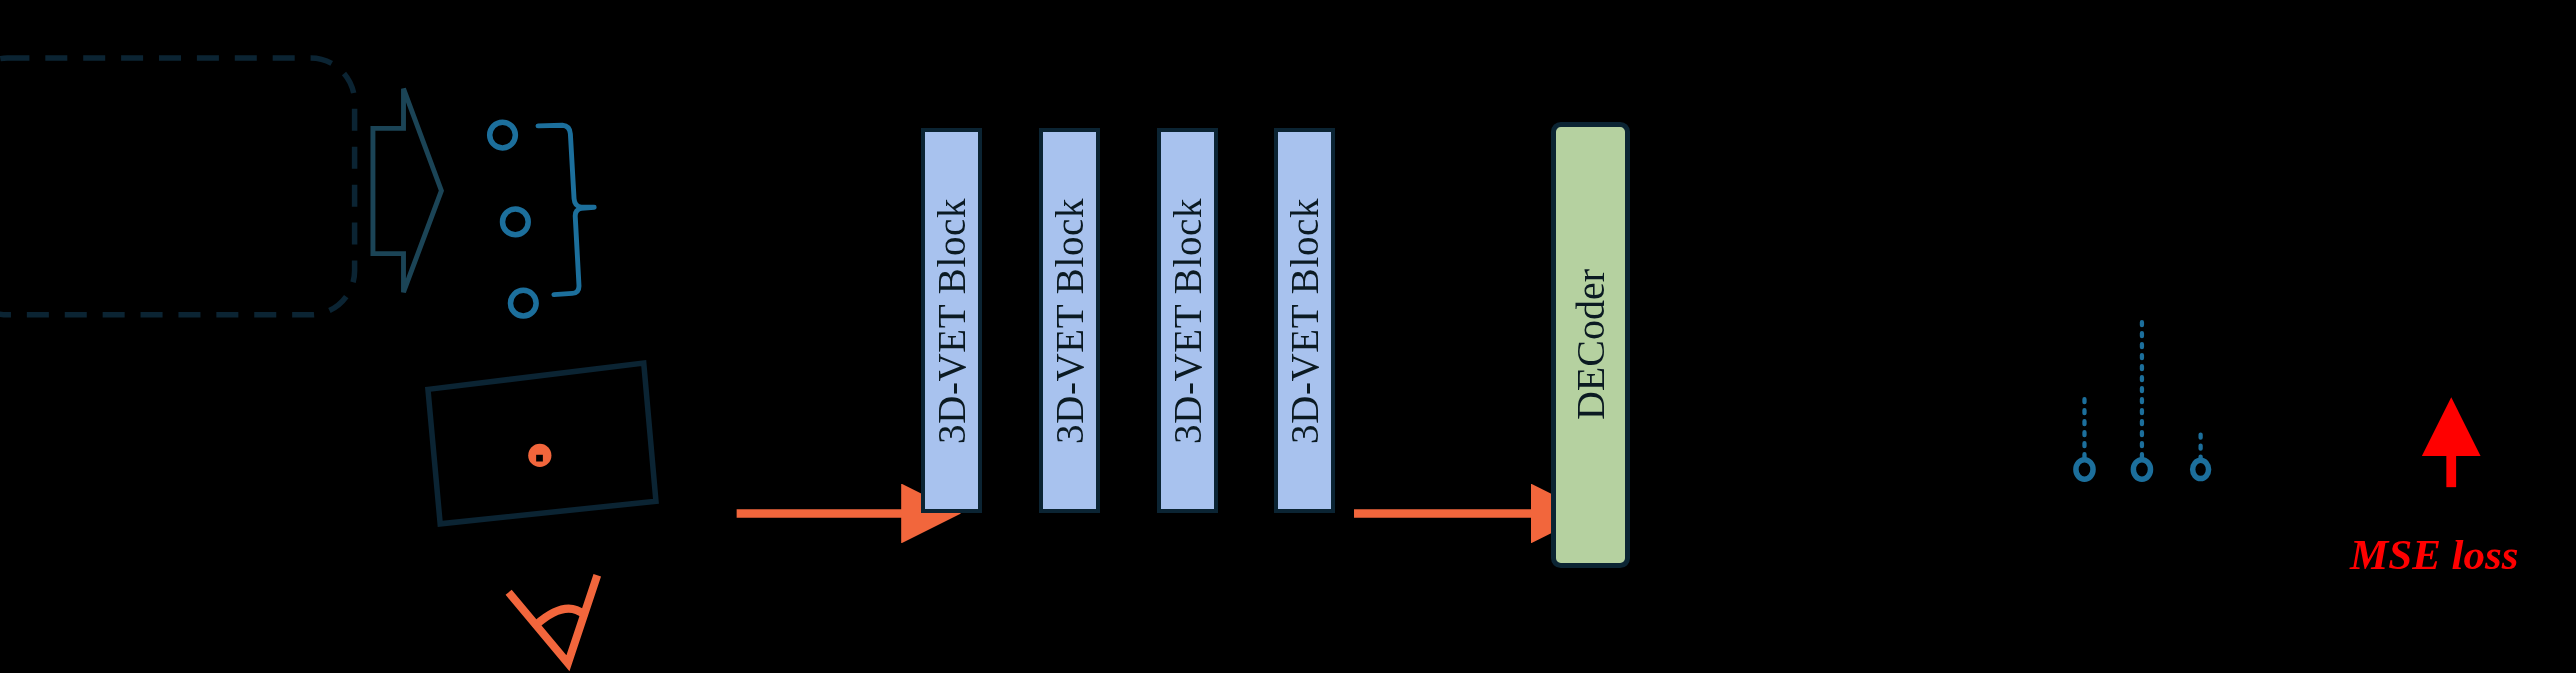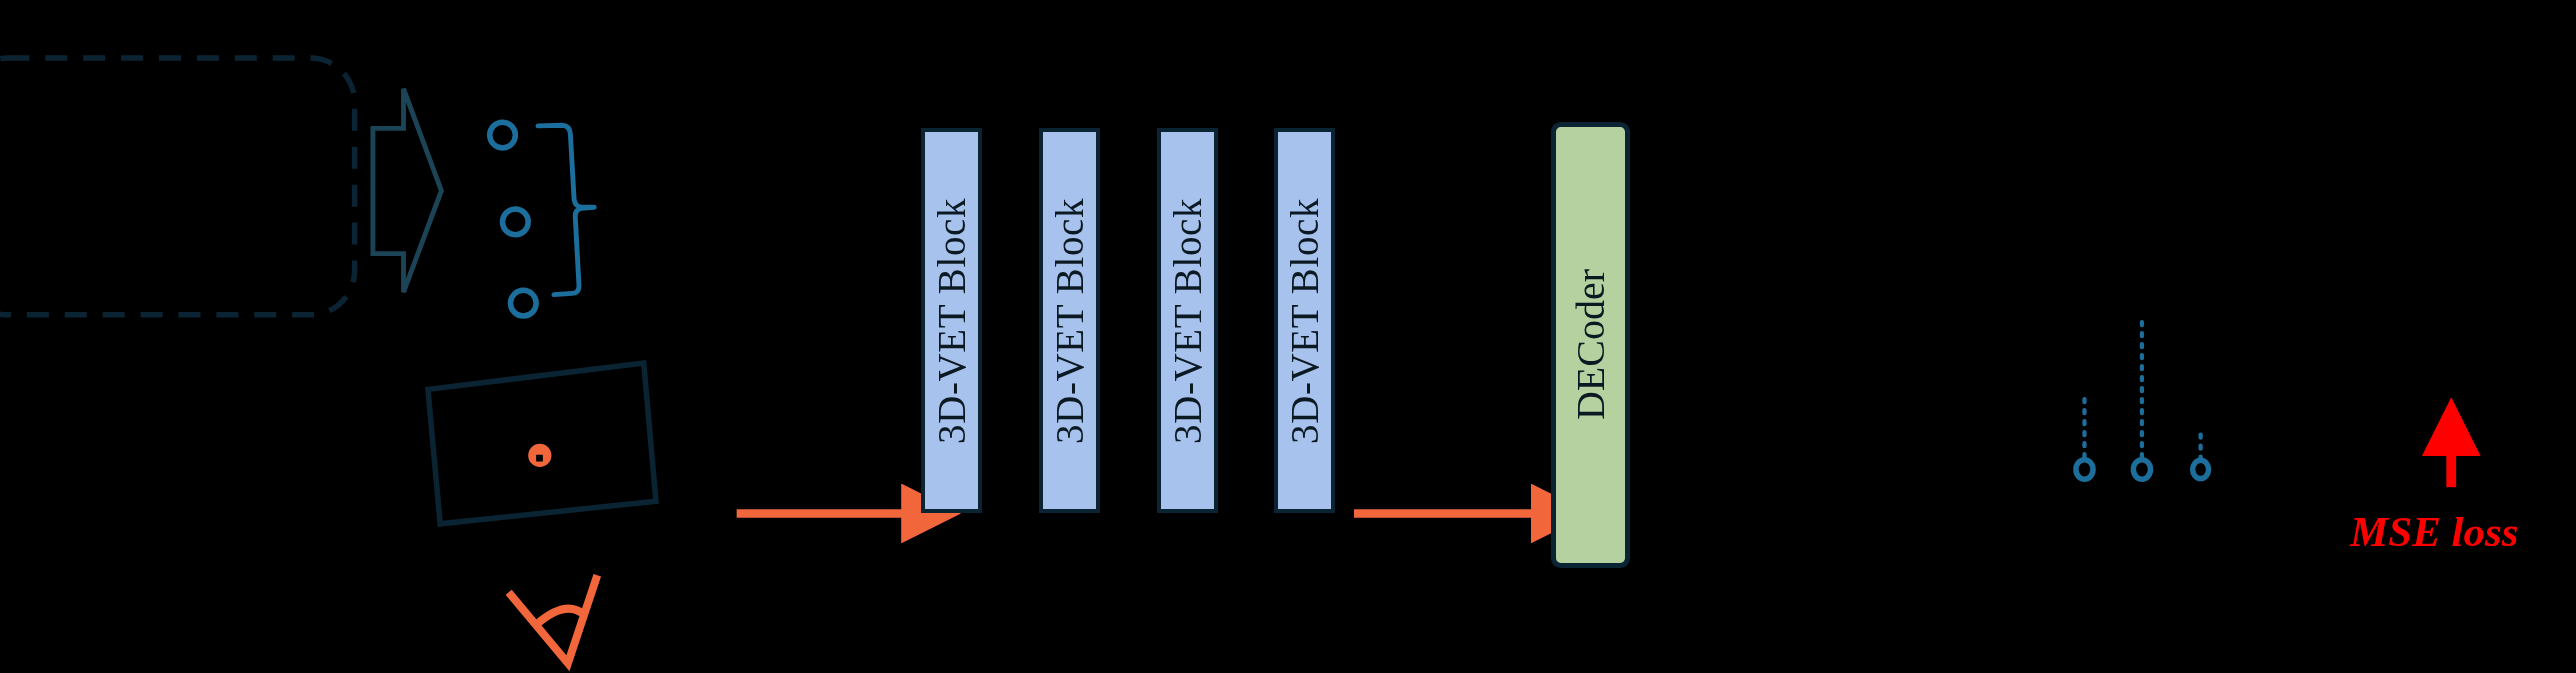--- a/index.html
+++ b/index.html
@@ -112,16 +112,16 @@
   </div>
 
   <div class="blk" style="left:1274px;top:128px;width:61px;height:385px;">
     <span class="lbl">3D-VET Block</span>
   </div>
 
   <div class="dec" style="left:1551px;top:122px;width:79px;height:446px;">
     <span class="lbl">DECoder</span>
   </div>
 
-  <div class="mse" style="left:2350px;top:507px;">MSE loss</div>
+  <div class="mse" style="left:2350px;top:530px;">MSE loss</div>
 
 </div>
 
 
 </body></html>

